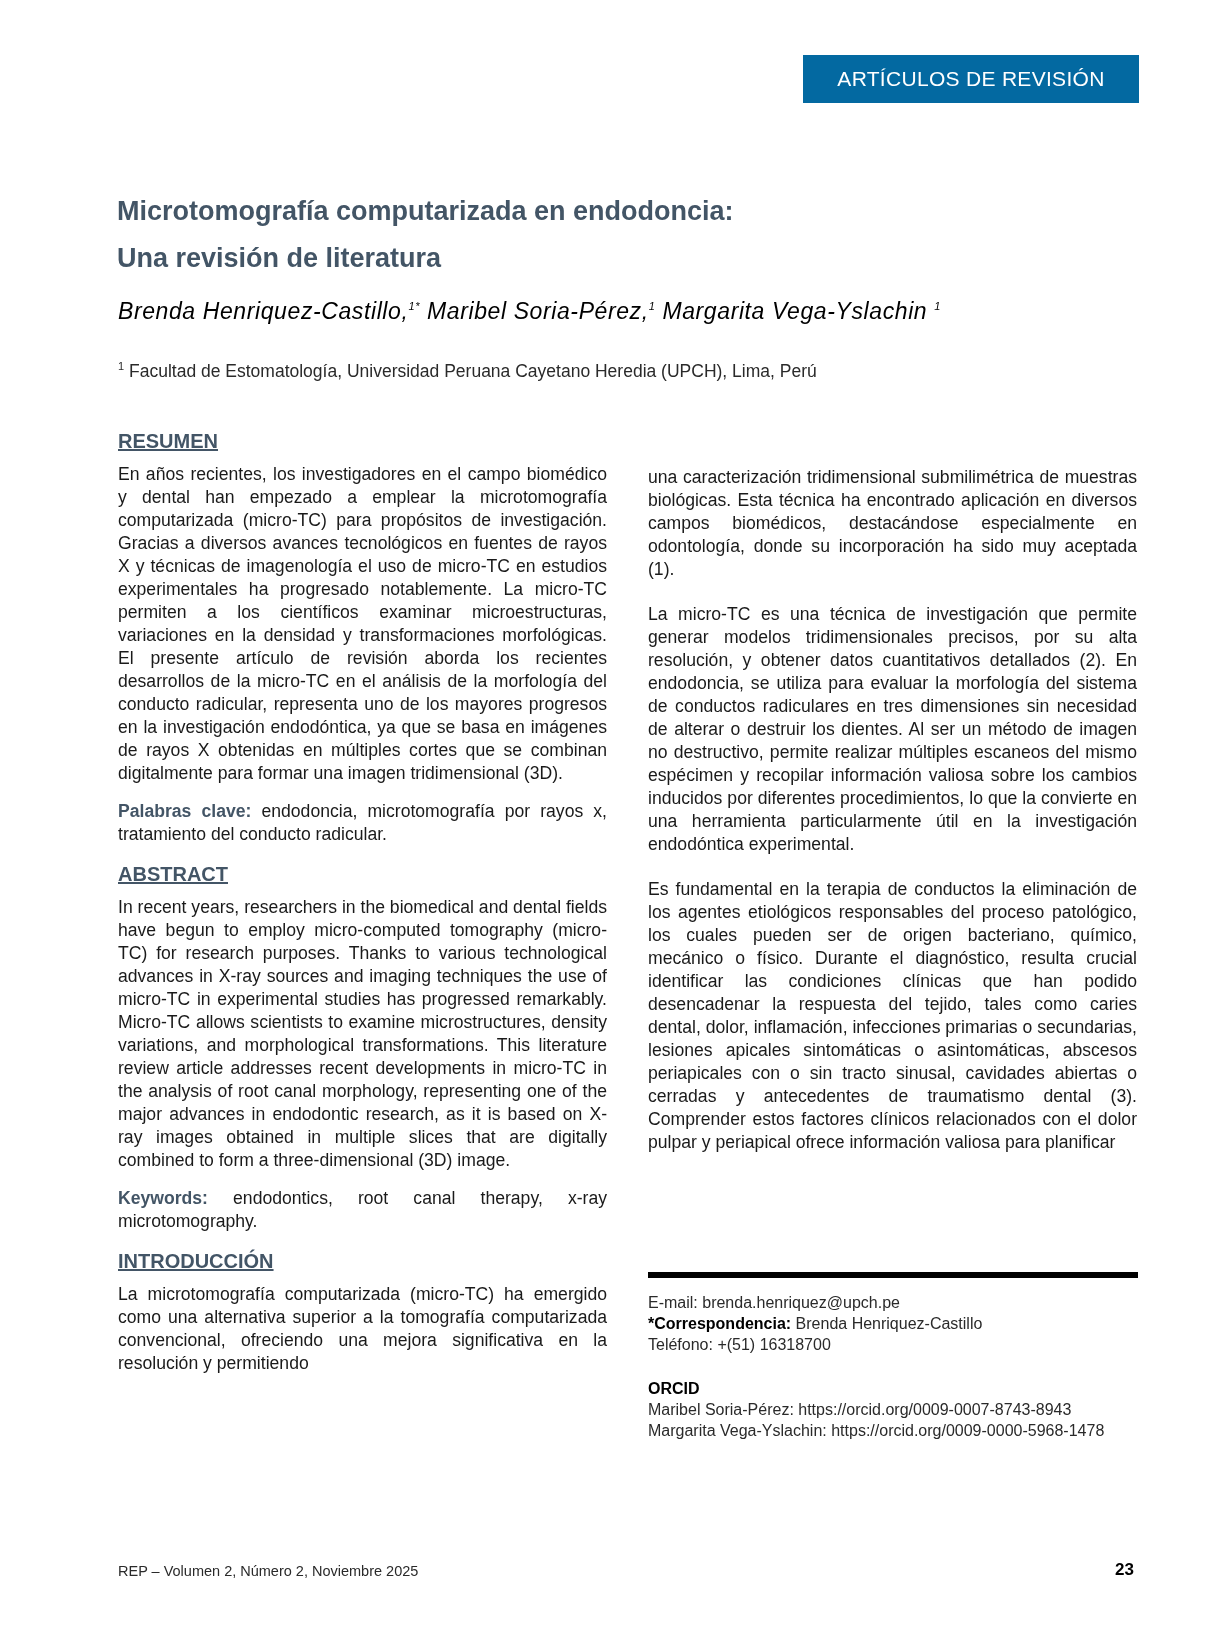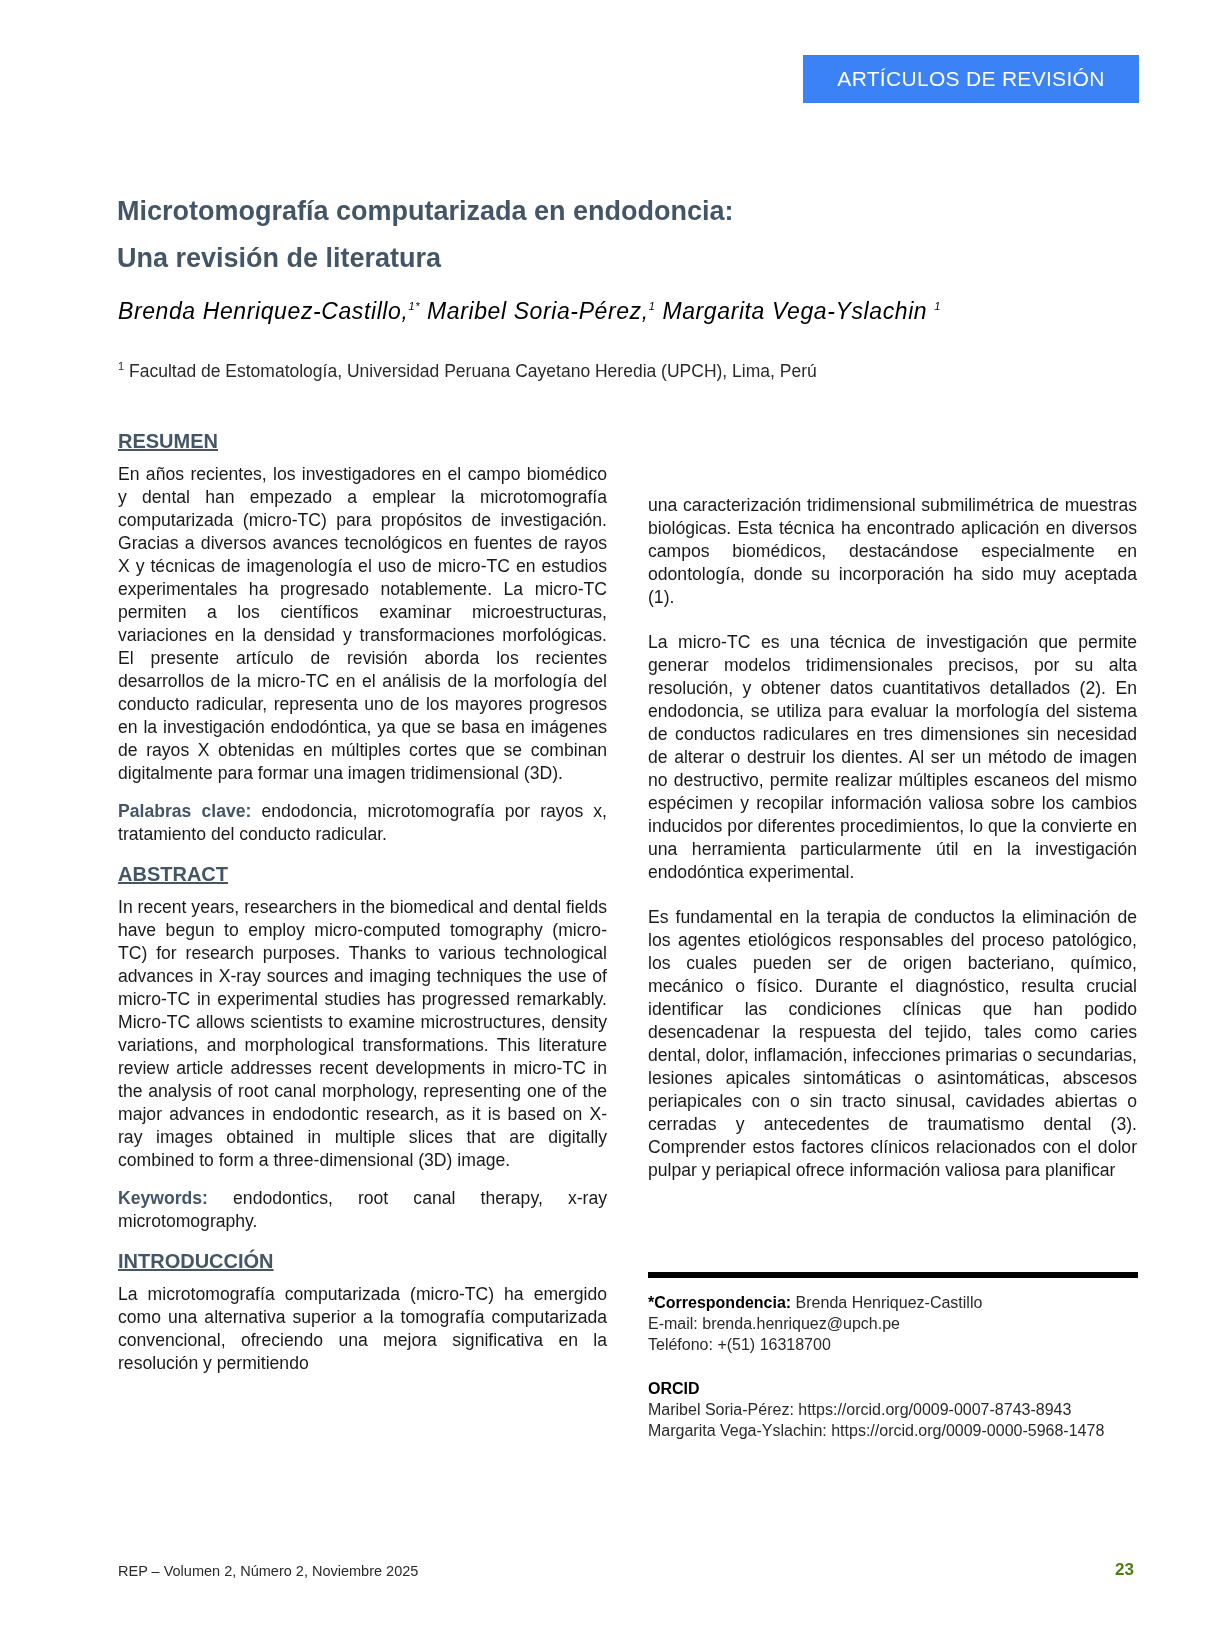--- a/index.html
+++ b/index.html
@@ -1,44 +1,44 @@
 <!DOCTYPE html>
 <html><head>
 <meta charset="utf-8">
 <style>
   html, body { margin: 0; padding: 0; background: #ffffff; }
   body { width: 1216px; height: 1628px; position: relative; overflow: hidden;
          font-family: "Liberation Sans", sans-serif; color: #1a1a1a; }
   .banner { position: absolute; left: 803px; top: 55px; width: 336px; height: 48px;
-            background: #3b82f6; color: #ffffff; font-size: 21px; line-height: 48px;
+            background: #0369a1; color: #ffffff; font-size: 21px; line-height: 48px;
             text-align: center; letter-spacing: 0.3px; }
   .title { position: absolute; left: 117px; top: 188px; width: 1040px; margin: 0;
            font-size: 27px; line-height: 47px; font-weight: 700; color: #435566; }
   .authors { position: absolute; left: 118px; top: 298px; width: 1040px;
              font-size: 23px; font-style: italic; color: #000000; letter-spacing: 0.6px; }
   .authors sup, .affil sup { font-size: 11px; vertical-align: super; }
   .affil { position: absolute; left: 118px; top: 360px; width: 1000px; font-size: 17.5px;
            color: #2a2a2a; }
   .col { position: absolute; width: 489px; font-size: 17.6px; line-height: 23px;
          text-align: justify; color: #1a1a1a; }
   .col-left { left: 118px; top: 428px; }
-  .col-right { left: 648px; top: 466px; margin-top: 28px; }
+  .col-right { left: 648px; top: 466px; }
   .col h2 { margin: 0 0 9px 0; font-size: 20px; font-weight: 700; color: #435566; line-height: 26px; text-decoration: underline; }
   .col p { margin: 0 0 22px 0; }
   .col p.tight { margin-bottom: 15px; }
   .kw-label { font-weight: 700; color: #435566; }
   .corr-rule { position: absolute; left: 648px; top: 1272px; width: 490px; height: 6px; background: #000; }
   .corr { position: absolute; left: 648px; top: 1292px; width: 490px; font-size: 16px;
           line-height: 21px; color: #2a2a2a; }
   .corr .lbl { font-weight: 700; color: #000; }
   .orcid { position: absolute; left: 648px; top: 1378px; width: 490px; font-size: 16px;
            line-height: 21px; color: #2a2a2a; }
   .orcid .h { font-weight: 700; color: #000; }
   .footer-left { position: absolute; left: 118px; top: 1563px; font-size: 14.5px; color: #2a2a2a; }
-  .footer-right { position: absolute; left: 1115px; top: 1560px; font-size: 17px; font-weight: 700; color: #4d7c0f; }
+  .footer-right { position: absolute; left: 1115px; top: 1560px; font-size: 17px; font-weight: 700; color: #000000; }
 </style>
 </head>
 <body>
 
 <div class="banner">ARTÍCULOS DE REVISIÓN</div>
 
 <h1 class="title">
   <span>Microtomografía computarizada en endodoncia:</span><br>
   <span>Una revisión de literatura</span>
 </h1>
@@ -73,25 +73,25 @@
 
 <div class="col col-right">
   <p>una caracterización tridimensional submilimétrica de muestras biológicas. Esta técnica ha encontrado aplicación en diversos campos biomédicos, destacándose especialmente en odontología, donde su incorporación ha sido muy aceptada (1).</p>
   <p>La micro-TC es una técnica de investigación que permite generar modelos tridimensionales precisos, por su alta resolución, y obtener datos cuantitativos detallados (2). En endodoncia, se utiliza para evaluar la morfología del sistema de conductos radiculares en tres dimensiones sin necesidad de alterar o destruir los dientes. Al ser un método de imagen no destructivo, permite realizar múltiples escaneos del mismo espécimen y recopilar información valiosa sobre los cambios inducidos por diferentes procedimientos, lo que la convierte en una herramienta particularmente útil en la investigación endodóntica experimental.</p>
   <p>Es fundamental en la terapia de conductos la eliminación de los agentes etiológicos responsables del proceso patológico, los cuales pueden ser de origen bacteriano, químico, mecánico o físico. Durante el diagnóstico, resulta crucial identificar las condiciones clínicas que han podido desencadenar la respuesta del tejido, tales como caries dental, dolor, inflamación, infecciones primarias o secundarias, lesiones apicales sintomáticas o asintomáticas, abscesos periapicales con o sin tracto sinusal, cavidades abiertas o cerradas y antecedentes de traumatismo dental (3). Comprender estos factores clínicos relacionados con el dolor pulpar y periapical ofrece información valiosa para planificar</p>
 </div>
 
 <div class="corr-rule"></div>
 
 <div class="corr">
+  <div>E-mail: brenda.henriquez@upch.pe</div>
   <div>
     <span class="lbl">*Correspondencia:</span>
     <span>Brenda Henriquez-Castillo</span>
   </div>
-  <div>E-mail: brenda.henriquez@upch.pe</div>
   <div>Teléfono: +(51) 16318700</div>
 </div>
 
 <div class="orcid">
   <div class="h">ORCID</div>
   <div>Maribel Soria-Pérez: https://orcid.org/0009-0007-8743-8943</div>
   <div>Margarita Vega-Yslachin: https://orcid.org/0009-0000-5968-1478</div>
 </div>
 
 <div class="footer-left">REP – Volumen 2, Número 2, Noviembre 2025</div>

